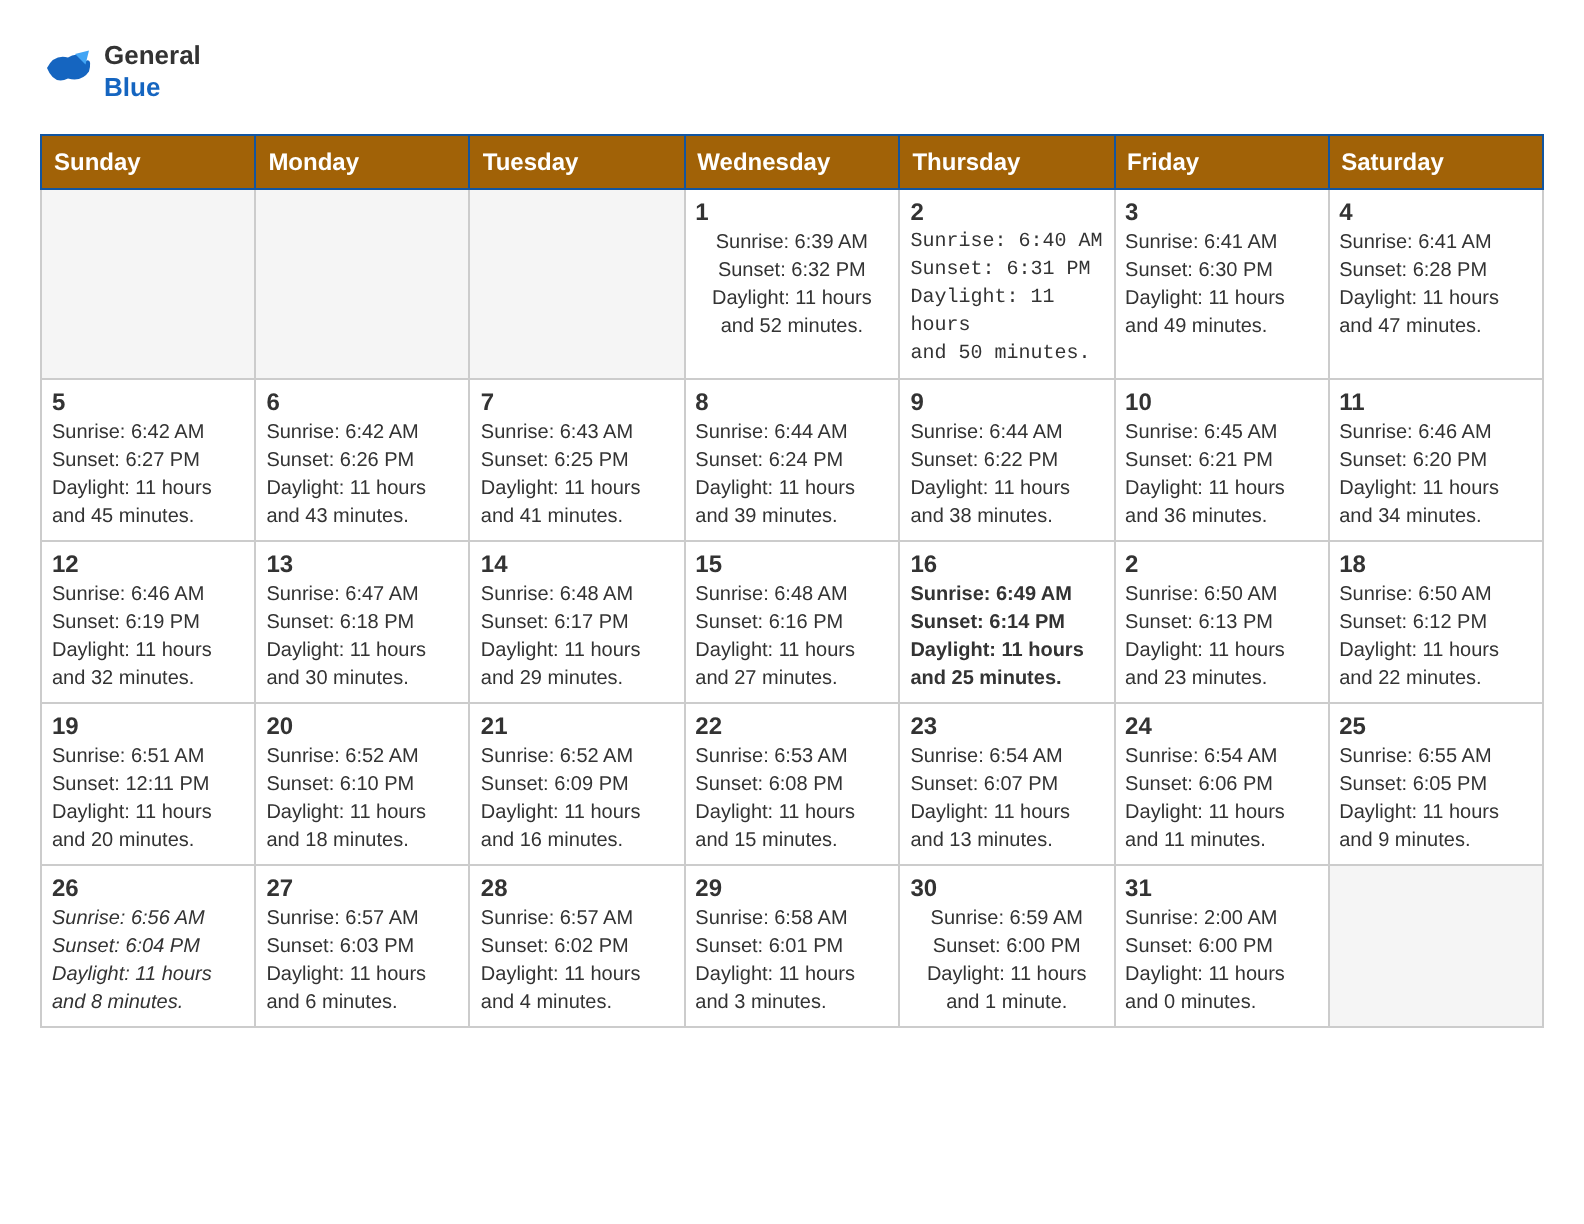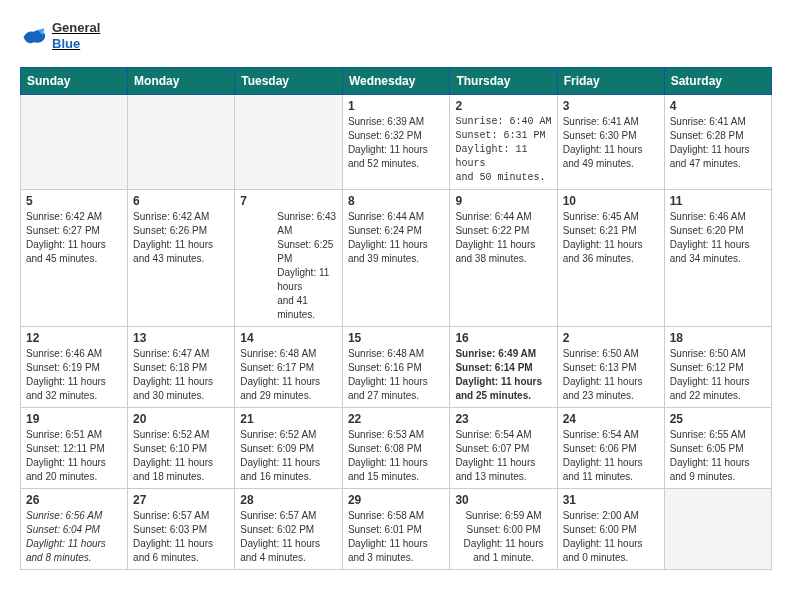--- a/index.html
+++ b/index.html
@@ -11,23 +11,22 @@
       padding: 20px;
     }
     .header {
       display: flex;
       justify-content: space-between;
       align-items: flex-start;
       margin-bottom: 16px;
     }
     .logo {
       display: flex;
-      align-items: flex-end;
+      align-items: flex-start;
       gap: 4px;
-      text-decoration: underline;
     }
     .logo-text {
       font-size: 13px;
       font-weight: bold;
       color: #333;
       line-height: 1.2;
     }
     .logo-blue { color: #1565c0; }
     .logo-icon {
       width: 28px;
@@ -44,21 +43,21 @@
     .location {
       font-size: 14px;
       color: #555;
     }
     .calendar {
       width: 100%;
       border-collapse: collapse;
       border: 1px solid #ccc;
     }
     .calendar th {
-      background: #0f766e;
+      background: #a16207;
       color: #fff;
       font-size: 12px;
       font-weight: bold;
       text-align: left;
       padding: 6px 6px;
       border: 1px solid #1255a0;
     }
     .calendar td {
       border: 1px solid #ccc;
       vertical-align: top;
@@ -123,21 +122,21 @@
         <th>Saturday</th>
       </tr>
   </thead>
   <tbody id="calendar-body">
   <tr class="week-row">
         <td class="empty"></td>
         <td class="empty"></td>
         <td class="empty"></td>
         <td>
           <span class="day-number">1</span>
-          <div class="day-info" style="white-space: pre-line;">Sunrise: 6:39 AM
+          <div class="day-info" style="white-space: pre-line; text-align: center;">Sunrise: 6:39 AM
 Sunset: 6:32 PM
 Daylight: 11 hours
 and 52 minutes.</div>
         </td>
         <td>
           <span class="day-number">2</span>
           <div class="day-info" style="white-space: pre-line; font-family: Liberation Mono, monospace;">Sunrise: 6:40 AM
 Sunset: 6:31 PM
 Daylight: 11 hours
 and 50 minutes.</div>
@@ -167,21 +166,21 @@
         </td>
         <td>
           <span class="day-number">6</span>
           <div class="day-info" style="white-space: pre-line;">Sunrise: 6:42 AM
 Sunset: 6:26 PM
 Daylight: 11 hours
 and 43 minutes.</div>
         </td>
         <td>
           <span class="day-number">7</span>
-          <div class="day-info" style="white-space: pre-line; margin-left: 37px;">Sunrise: 6:43 AM
+          <div class="day-info" style="white-space: pre-line;">Sunrise: 6:43 AM
 Sunset: 6:25 PM
 Daylight: 11 hours
 and 41 minutes.</div>
         </td>
         <td>
           <span class="day-number">8</span>
           <div class="day-info" style="white-space: pre-line;">Sunrise: 6:44 AM
 Sunset: 6:24 PM
 Daylight: 11 hours
 and 39 minutes.</div>

